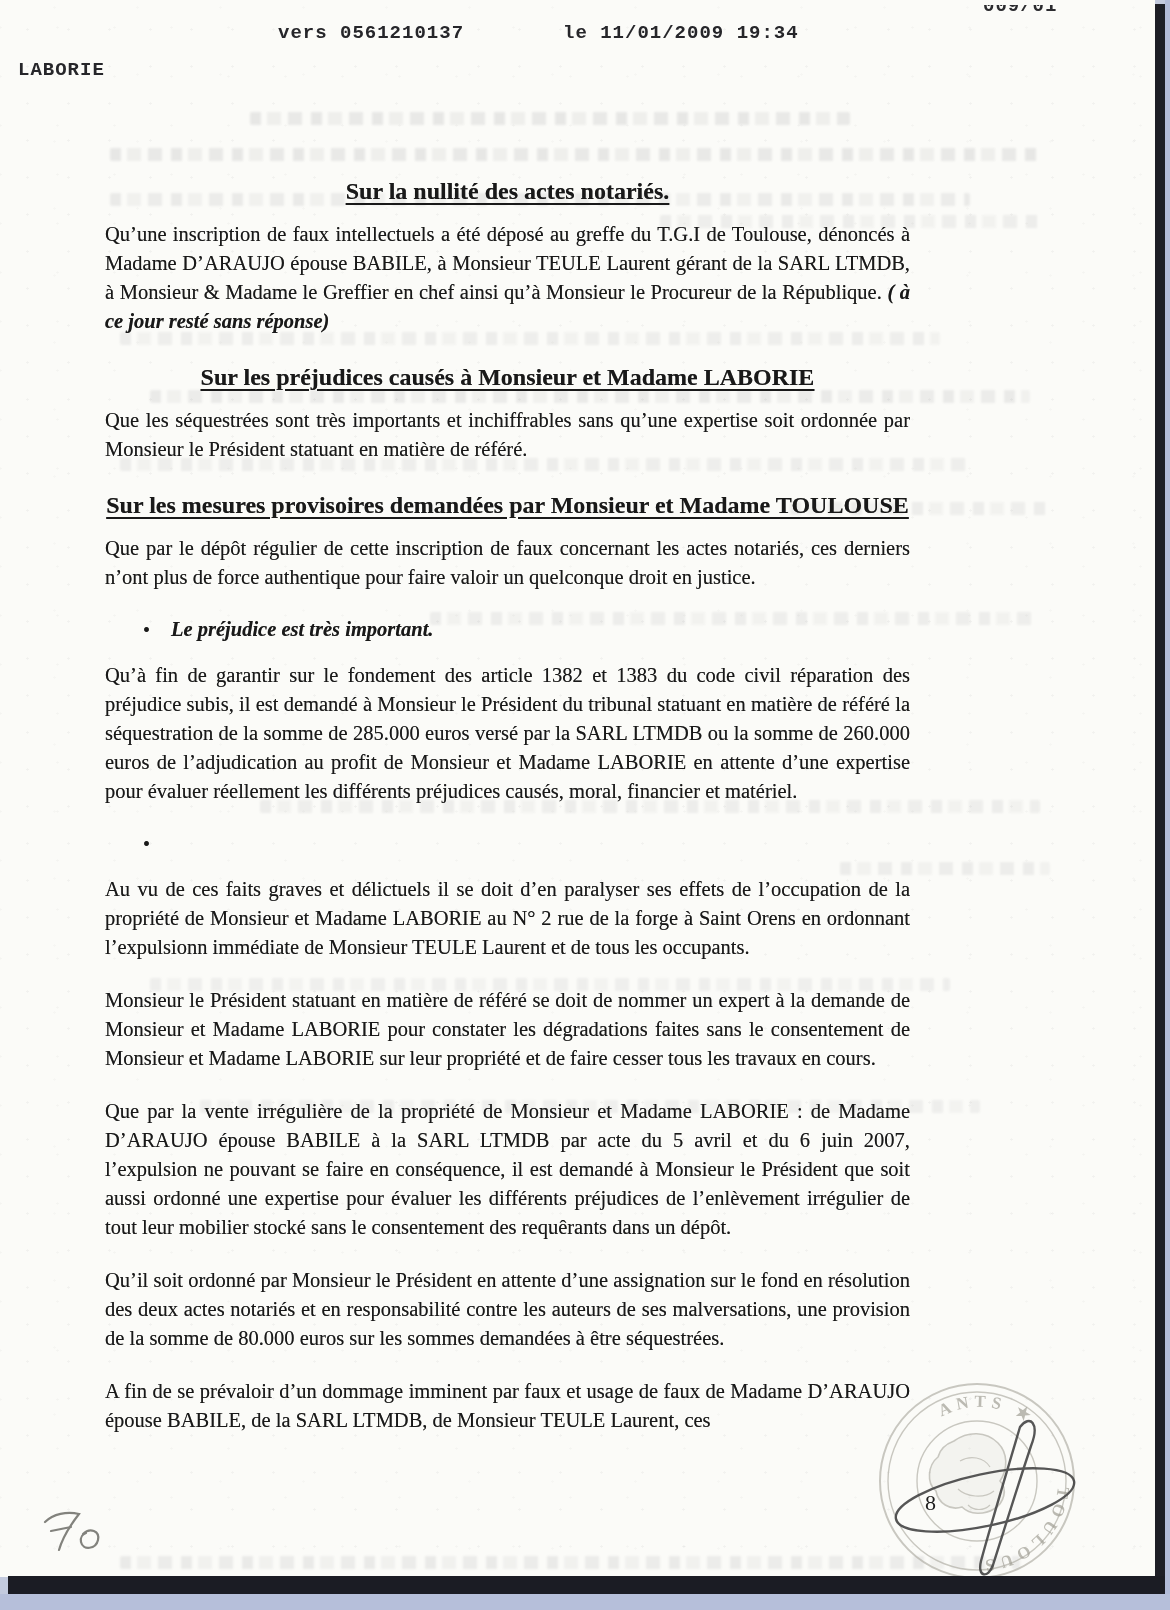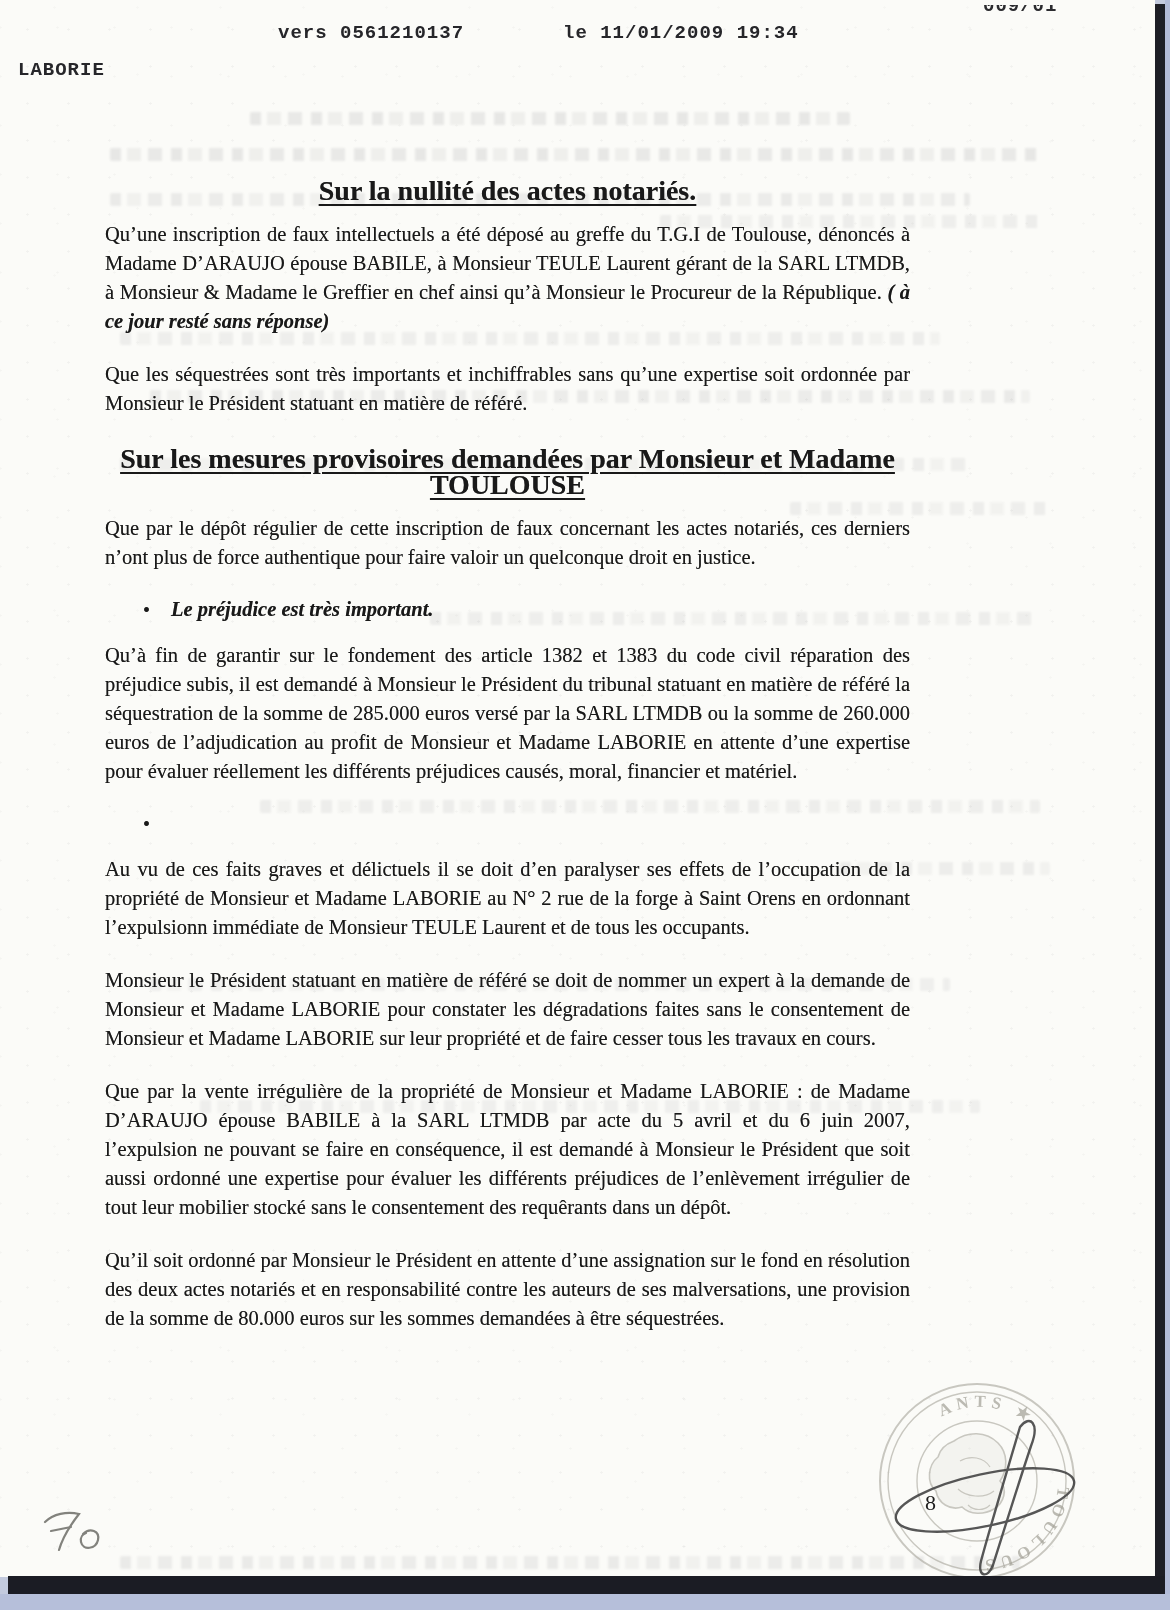--- a/index.html
+++ b/index.html
@@ -36,21 +36,21 @@
   .fax-counter-clip{position:absolute;left:983px;top:5px;height:12px;overflow:hidden;}
   .fax-counter-clip span{display:block;margin-top:-10px;font-family:"Liberation Mono","DejaVu Sans Mono",monospace;font-size:19px;font-weight:700;color:#2b2b2f;letter-spacing:1px;}
 
   
   .doc-body{
     position:absolute;left:105px;top:0;width:805px;padding-top:178px;
     color:#191919;font-size:20.5px;line-height:29px;
     text-shadow:0 0 .5px rgba(20,20,20,.55);
   }
   .doc-heading{
-    font-size:28px;font-weight:700;text-align:center;margin:28px 0 16px 0;
+    font-size:24px;font-weight:700;text-align:center;margin:28px 0 16px 0;
     text-decoration:underline;text-decoration-thickness:2px;text-underline-offset:4px;
     line-height:26px;
   }
   .doc-heading:first-child{margin-top:0;}
   .doc-para{margin:16px 0 24px 0;text-align:justify;}
   .para-em{font-weight:700;font-style:italic;}
   .bullet{display:flex;margin:22px 0 14px 0;padding-left:38px;align-items:flex-start;}
   .bullet .dot{width:28px;flex:0 0 28px;font-size:20px;line-height:29px;}
   .bullet .bullet-text{font-weight:700;font-style:italic;line-height:26px;}
 
@@ -93,35 +93,37 @@
   <div class="ghost" style="left:430px;top:612px;width:610px;opacity:.6;"></div>
   <div class="ghost" style="left:260px;top:800px;width:780px;opacity:.6;"></div>
   <div class="ghost" style="left:840px;top:862px;width:210px;opacity:.65;"></div>
   <div class="ghost" style="left:150px;top:978px;width:800px;opacity:.55;"></div>
   <div class="ghost" style="left:200px;top:1100px;width:780px;opacity:.55;"></div>
   <div class="ghost" style="left:120px;top:1556px;width:900px;opacity:.7;"></div>
 
   <div class="doc-body">
       <h2 class="doc-heading">Sur la nullité des actes notariés.</h2>
       <p class="doc-para"><span>Qu’une inscription de faux intellectuels a été déposé au greffe du T.G.I de Toulouse, dénoncés à Madame D’ARAUJO épouse BABILE, à Monsieur TEULE Laurent gérant de la SARL LTMDB, à Monsieur &amp; Madame le Greffier en chef ainsi qu’à Monsieur le Procureur de la République.</span> <em class="para-em">( à ce jour resté sans réponse)</em></p>
+      <h2 class="doc-heading">Sur les préjudices causés à Monsieur et Madame LABORIE</h2>
       <p class="doc-para"><span>Que les séquestrées sont très importants et inchiffrables sans qu’une expertise soit ordonnée par Monsieur le Président statuant en matière de référé.</span></p>
       <h2 class="doc-heading">Sur les mesures provisoires demandées par Monsieur et Madame TOULOUSE</h2>
       <p class="doc-para"><span>Que par le dépôt régulier de cette inscription de faux concernant les actes notariés, ces derniers n’ont plus de force authentique pour faire valoir un quelconque droit en justice.</span></p>
       <div class="bullet">
         <span class="dot">•</span>
         <span class="bullet-text">Le préjudice est très important.</span>
       </div>
       <p class="doc-para"><span>Qu’à fin de garantir sur le fondement des article 1382 et 1383 du code civil réparation des préjudice subis, il est demandé à Monsieur le Président du tribunal statuant en matière de référé la séquestration de la somme de 285.000 euros versé par la SARL LTMDB ou la somme de 260.000 euros de l’adjudication au profit de Monsieur et Madame LABORIE en attente d’une expertise pour évaluer réellement les différents préjudices causés, moral, financier et matériel.</span></p>
       <div class="bullet">
         <span class="dot">•</span>
       </div>
       <p class="doc-para"><span>Au vu de ces faits graves et délictuels il se doit d’en paralyser ses effets de l’occupation de la propriété de Monsieur et Madame LABORIE au N° 2 rue de la forge à Saint Orens en ordonnant l’expulsionn immédiate de Monsieur TEULE Laurent et de tous les occupants.</span></p>
       <p class="doc-para"><span>Monsieur le Président statuant en matière de référé se doit de nommer un expert à la demande de Monsieur et Madame LABORIE pour constater les dégradations faites sans le consentement de Monsieur et Madame LABORIE sur leur propriété et de faire cesser tous les travaux en cours.</span></p>
       <p class="doc-para"><span>Que par la vente irrégulière de la propriété de Monsieur et Madame LABORIE : de Madame D’ARAUJO épouse BABILE à la SARL LTMDB par acte du 5 avril et du 6 juin 2007, l’expulsion ne pouvant se faire en conséquence, il est demandé à Monsieur le Président que soit aussi ordonné une expertise pour évaluer les différents préjudices de l’enlèvement irrégulier de tout leur mobilier stocké sans le consentement des requêrants dans un dépôt.</span></p>
       <p class="doc-para"><span>Qu’il soit ordonné par Monsieur le Président en attente d’une assignation sur le fond en résolution des deux actes notariés et en responsabilité contre les auteurs de ses malversations, une provision de la somme de 80.000 euros sur les sommes demandées à être séquestrées.</span></p>
+      <p class="doc-para"><span>A fin de se prévaloir d’un dommage imminent par faux et usage de faux de Madame D’ARAUJO épouse BABILE, de la SARL LTMDB, de Monsieur TEULE Laurent, ces</span></p>
     </div>
 
   <div class="stamp-wrap">
     <svg width="236" height="236" viewBox="0 0 236 236">
       <defs>
         <path id="arcTop" d="M 38,118 A 80,80 0 0 1 198,118"></path>
         <path id="arcSide" d="M 196,112 A 79,79 0 0 1 112,191"></path>
       </defs>
       <g stroke="#aaa89e" fill="none" opacity="0.62">
         <circle cx="115" cy="112" r="97" stroke-width="2"></circle>

